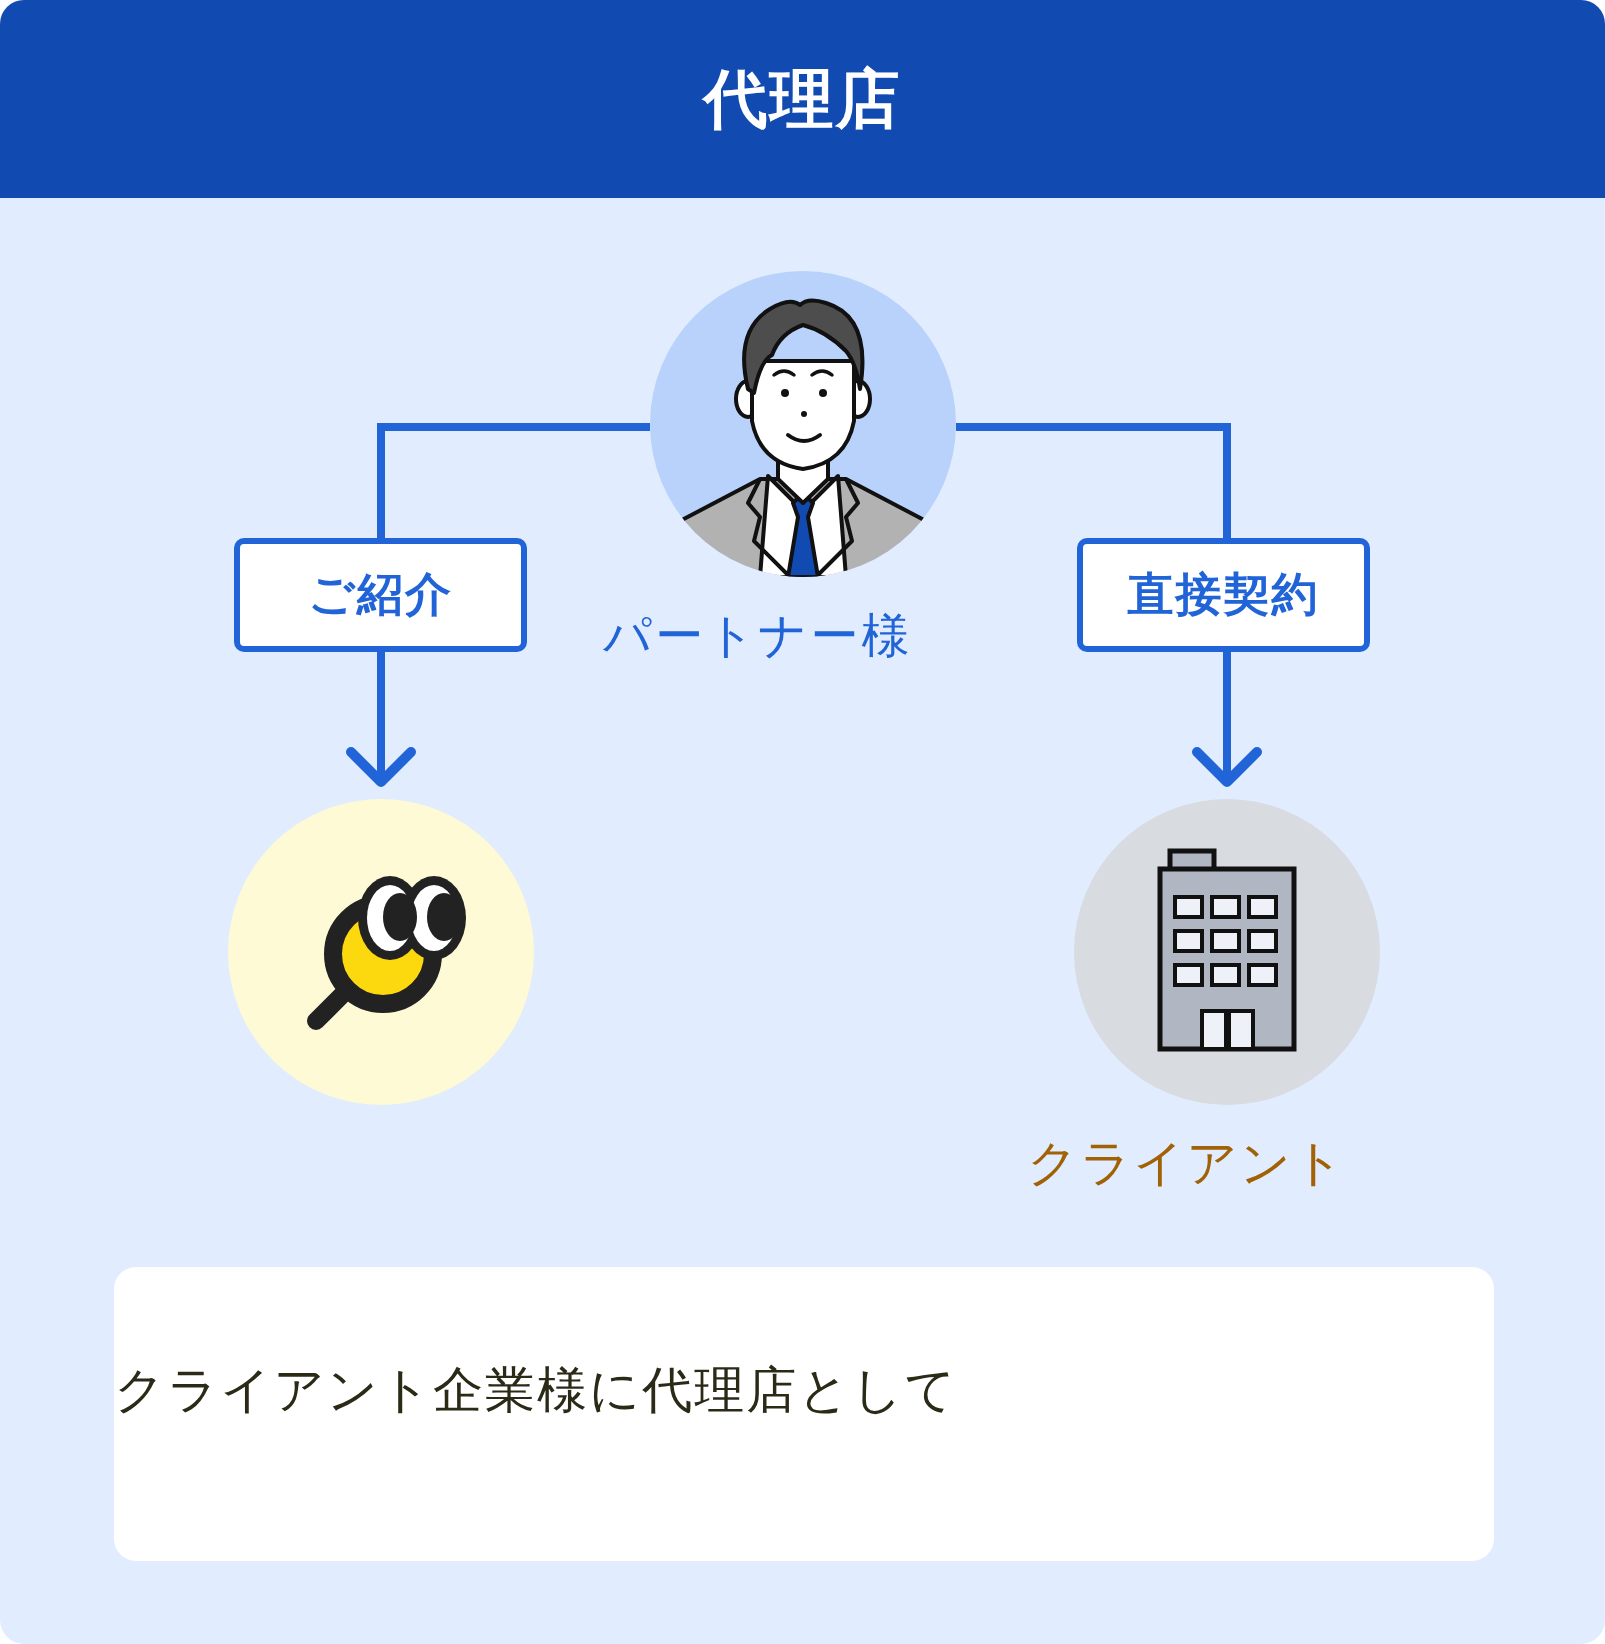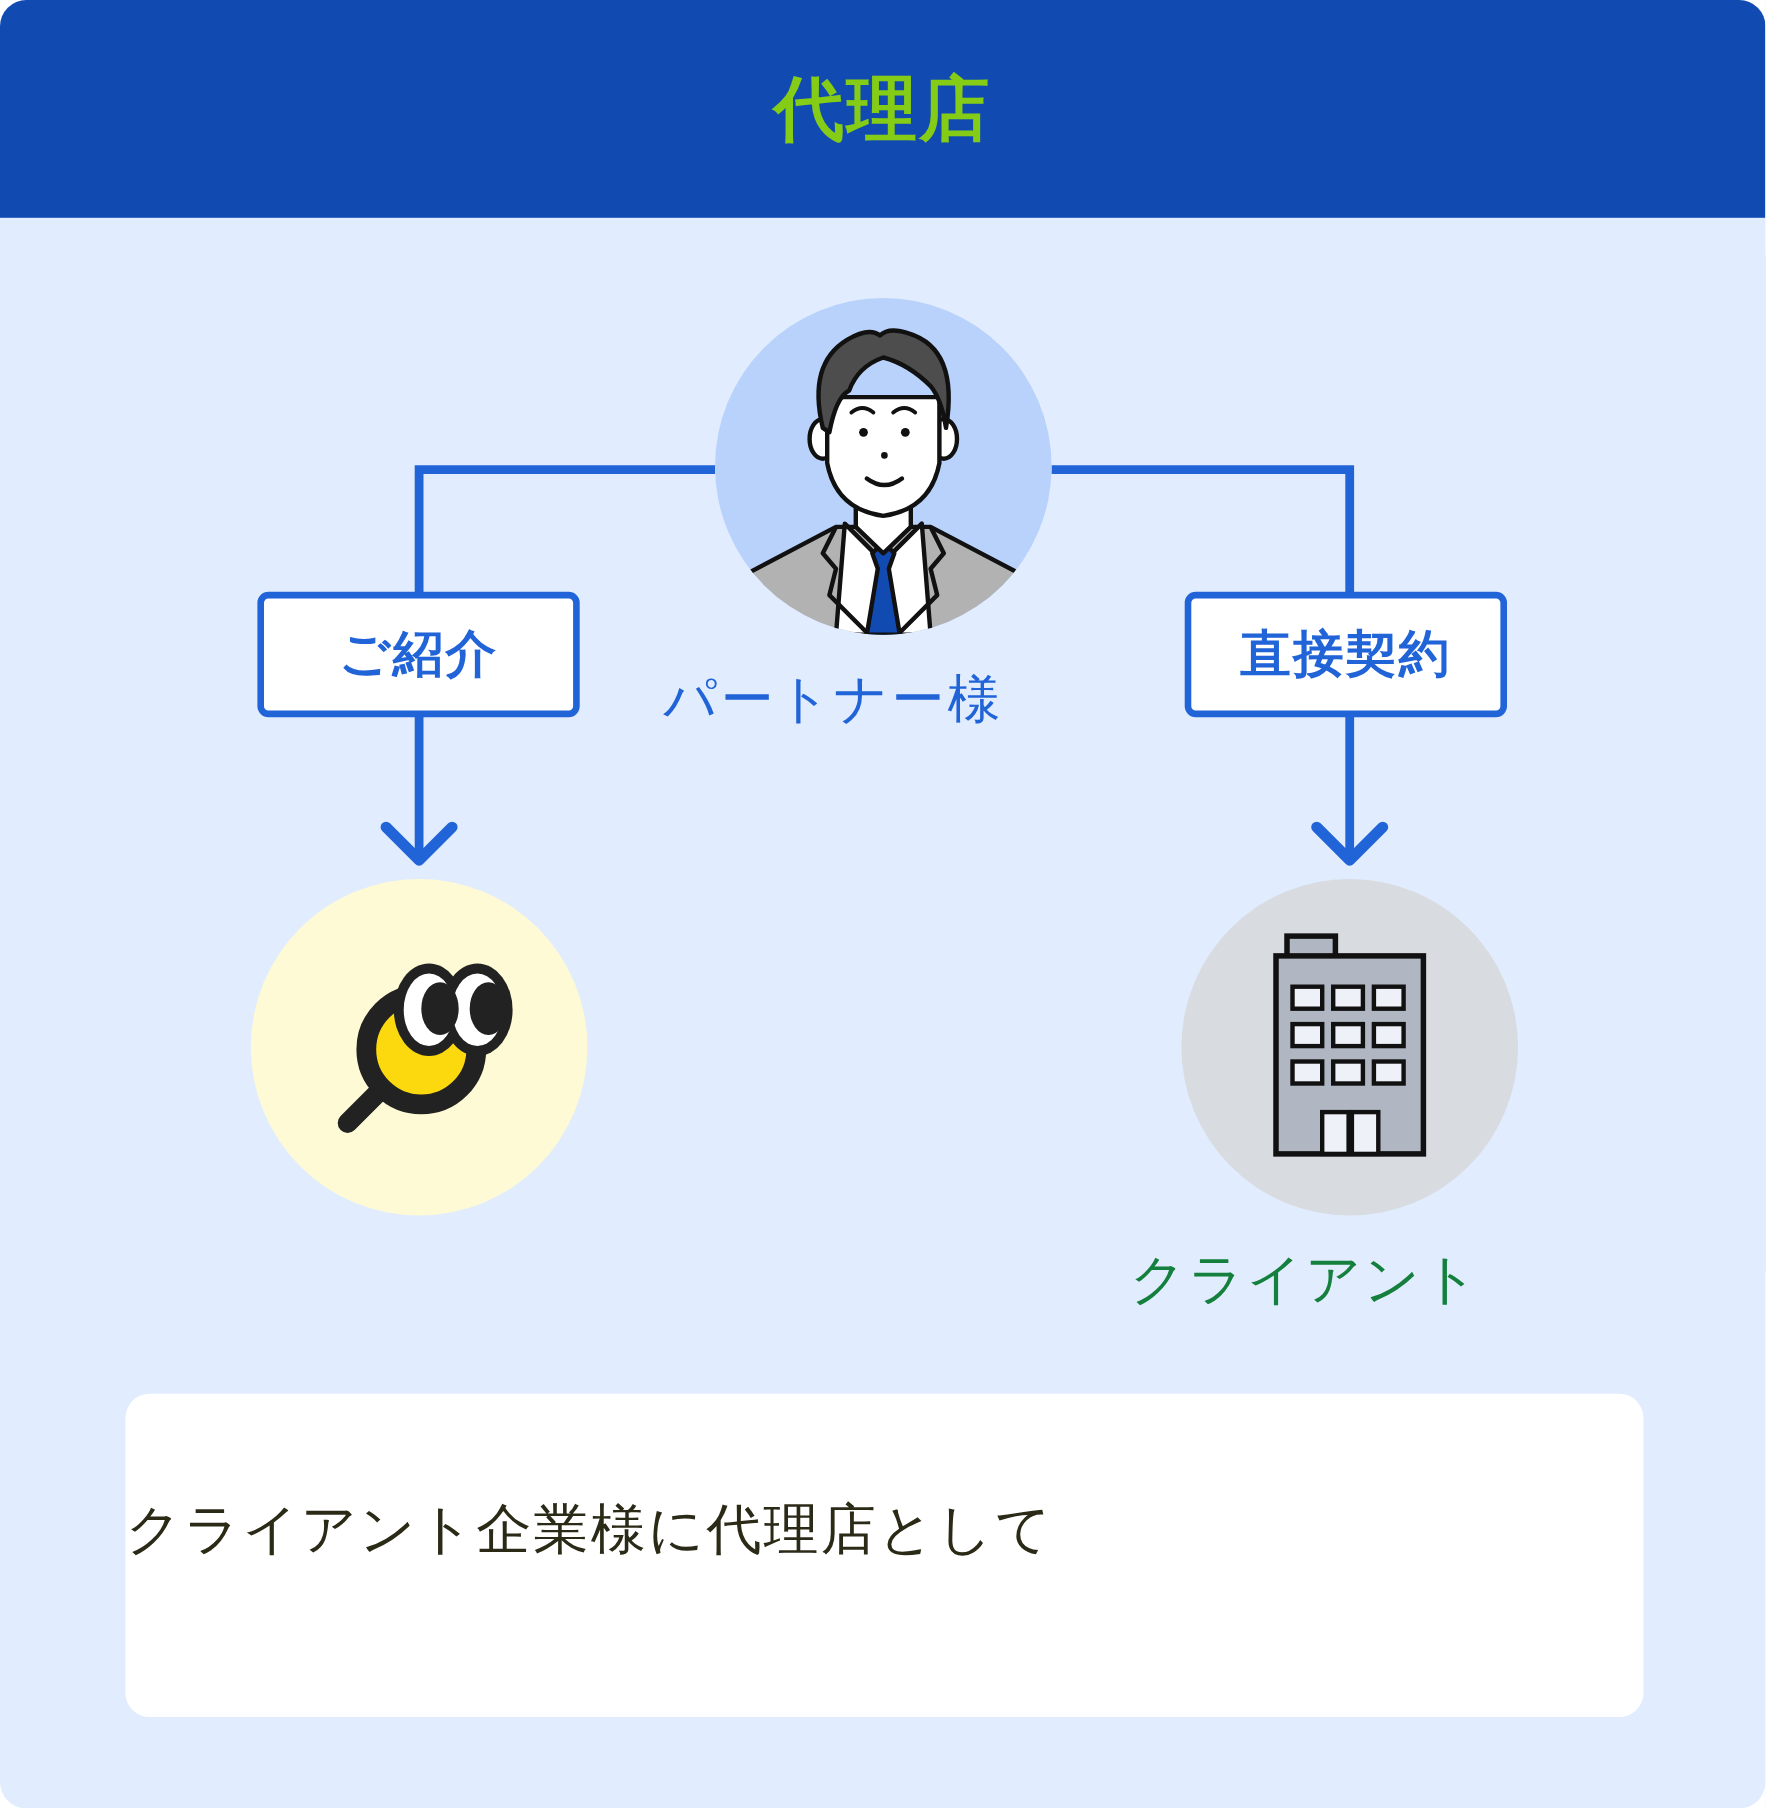--- a/index.html
+++ b/index.html
@@ -2,37 +2,37 @@
 <html><head>
 <meta charset="utf-8">
 <style>
   html, body { margin: 0; padding: 0; background: #ffffff; }
   body { width: 1605px; height: 1644px; position: relative; overflow: hidden;
          font-family: "DejaVu Sans", "Liberation Sans", sans-serif; }
   .frame { position: absolute; left: 0; top: 0; width: 1605px; height: 1644px;
            background: #e1edfe; border-radius: 24px; overflow: hidden; }
   .header { position: absolute; left: 0; top: 0; width: 1605px; height: 198px;
             background: #114bb2; display: flex; align-items: center; justify-content: center; }
-  .header-title { color: #84cc16; font-size: 64px; font-weight: bold; letter-spacing: 2px; }
+  .header-title { color: #ffffff; font-size: 64px; font-weight: bold; letter-spacing: 2px; }
   .connectors { position: absolute; left: 0; top: 0; width: 1605px; height: 1644px; }
   .circle { position: absolute; width: 306px; height: 306px; border-radius: 50%; overflow: hidden; }
   .circle svg { display: block; width: 306px; height: 306px; }
   .partner-circle { left: 650px; top: 271px; background: #b9d2fb; }
   .watchy-circle { left: 228px; top: 799px; background: #fefad5; }
   .client-circle { left: 1074px; top: 799px; background: #d8dbe0; }
   .flow-box { position: absolute; width: 281px; height: 102px; background: #ffffff;
               border: 6px solid #2164d8; border-radius: 10px; box-sizing: content-box;
               display: flex; align-items: center; justify-content: center;
               color: #2164d8; font-size: 46px; font-weight: bold; letter-spacing: 2px; }
   .box-left { left: 234px; top: 538px; }
   .box-right { left: 1077px; top: 538px; }
   .label { position: absolute; font-weight: normal; text-align: left; white-space: nowrap; }
   .partner-label { left: 603px; width: 400px; top: 604px; font-size: 48px; color: #2164d8; letter-spacing: 3px; }
   .watchy-label { left: 231px; width: 300px; top: 1130px; font-size: 50px; color: #2b2a17; }
-  .client-label { left: 1027px; width: 400px; top: 1130px; font-size: 50px; color: #15803d; letter-spacing: 2px; }
+  .client-label { left: 1027px; width: 400px; top: 1130px; font-size: 50px; color: #a16207; letter-spacing: 2px; }
   .summary-card { position: absolute; left: 114px; top: 1267px; width: 1380px; height: 294px;
                   background: #ffffff; border-radius: 22px; display: flex; flex-direction: column;
                   justify-content: center; color: #2b2a17; }
   .summary-line1 { font-size: 50px; font-weight: normal; letter-spacing: 2px; line-height: 1.0; margin-bottom: 48px; }
   .summary-line2 { font-size: 54px; font-weight: bold; line-height: 1.0; }
 </style>
 </head>
 <body>
 
 <div class="frame">

